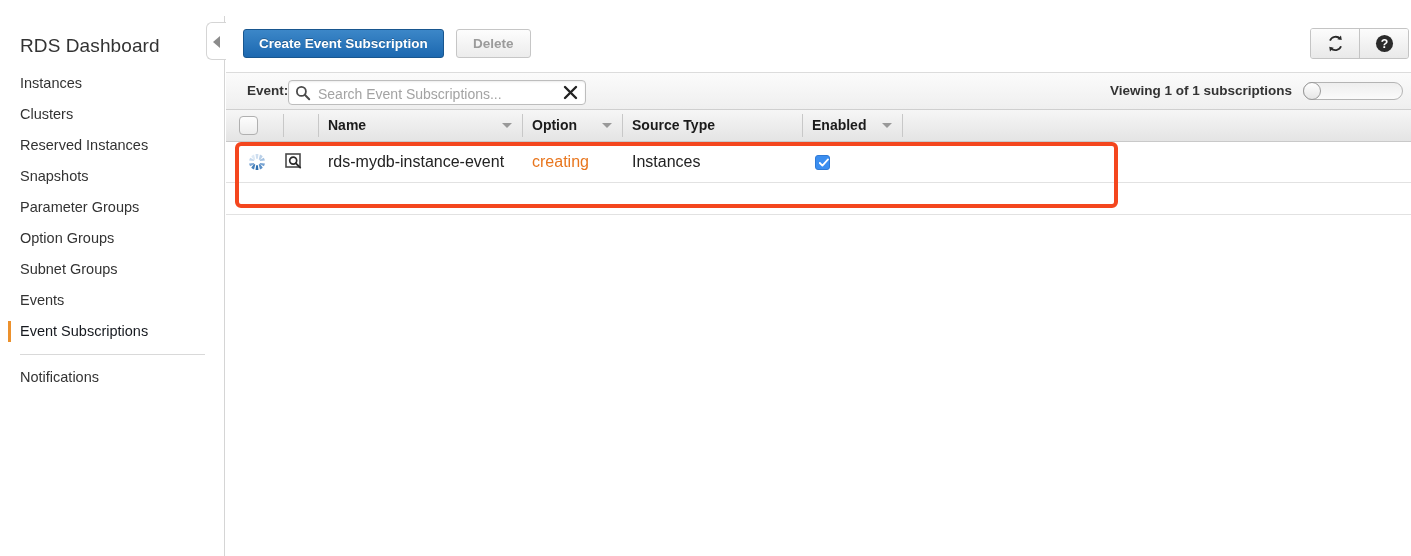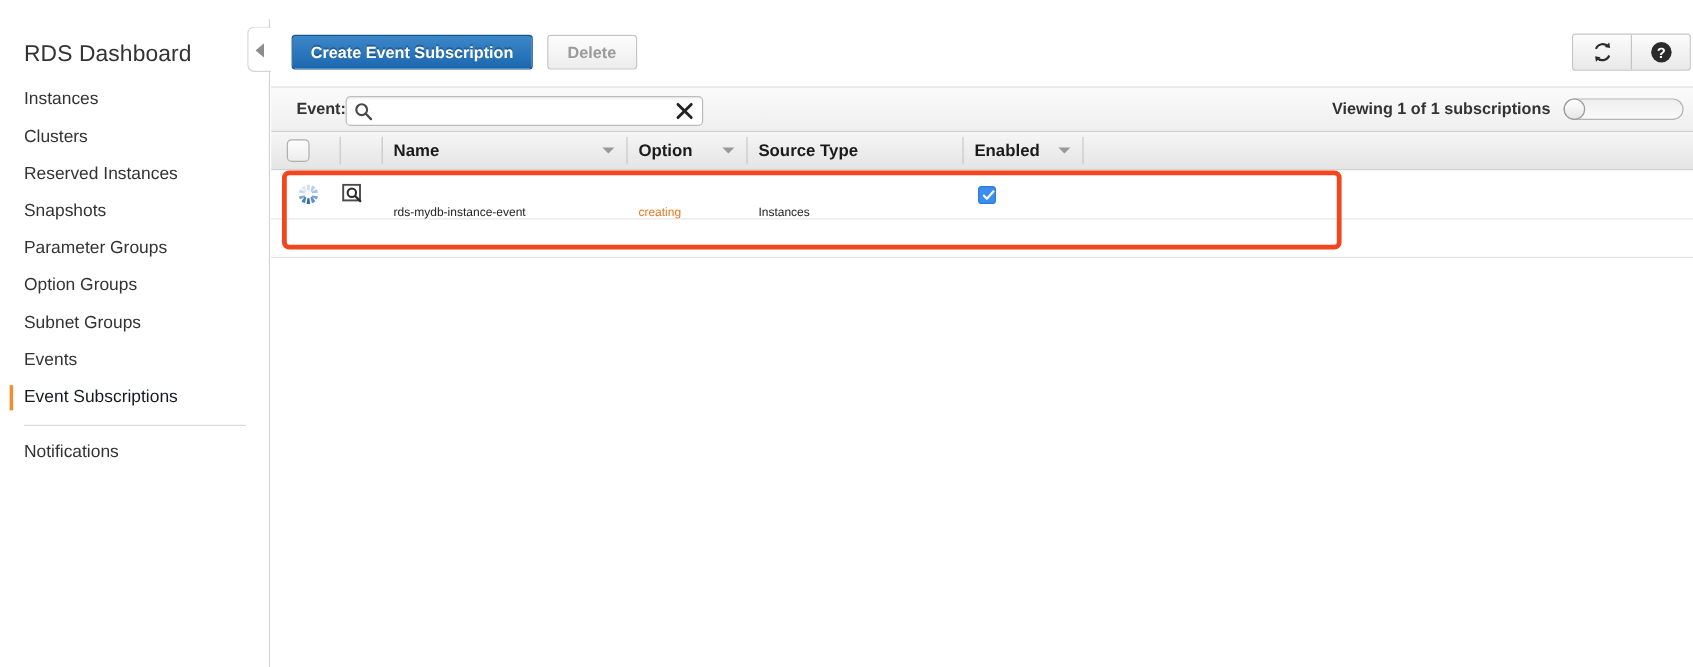--- a/index.html
+++ b/index.html
@@ -315,24 +315,24 @@
   }
 
   .trow {
     position: relative;
     height: 40px;
     background: #ffffff;
     border-bottom: 1px solid #e2e2e2;
   }
   .cell {
     position: absolute;
-    top: 16px;
+    top: 0;
     height: 40px;
     line-height: 40px;
-    font-size: 10px;
+    font-size: 16px;
     color: #222222;
     white-space: nowrap;
   }
   .cell.status { color: #e8761e; }
   .row-checkbox {
     position: absolute;
     left: 589px;
     top: 13px;
     width: 15px;
     height: 15px;
@@ -445,20 +445,21 @@
     <div id="filterbar">
       <div class="filter-label">Event:</div>
 
       <div class="filter-input-wrap">
         <span class="mag">
           <svg width="16" height="16" viewBox="0 0 16 16">
             <circle cx="6.4" cy="6.4" r="4.5" fill="none" stroke="#4a4a4a" stroke-width="1.8"></circle>
             <line x1="9.8" y1="9.8" x2="14.2" y2="14.2" stroke="#4a4a4a" stroke-width="2" stroke-linecap="round"></line>
           </svg>
         </span>
+        <input class="filter-input" type="text" placeholder="Search Event Subscriptions..." style="">
         <span class="filter-clear">
           <svg width="17" height="17" viewBox="0 0 17 17">
             <line x1="3" y1="3" x2="14" y2="14" stroke="#222222" stroke-width="2.4" stroke-linecap="round"></line>
             <line x1="14" y1="3" x2="3" y2="14" stroke="#222222" stroke-width="2.4" stroke-linecap="round"></line>
           </svg>
         </span>
       </div>
 
       <div class="viewing-text">Viewing 1 of 1 subscriptions</div>
       <div class="slider">

